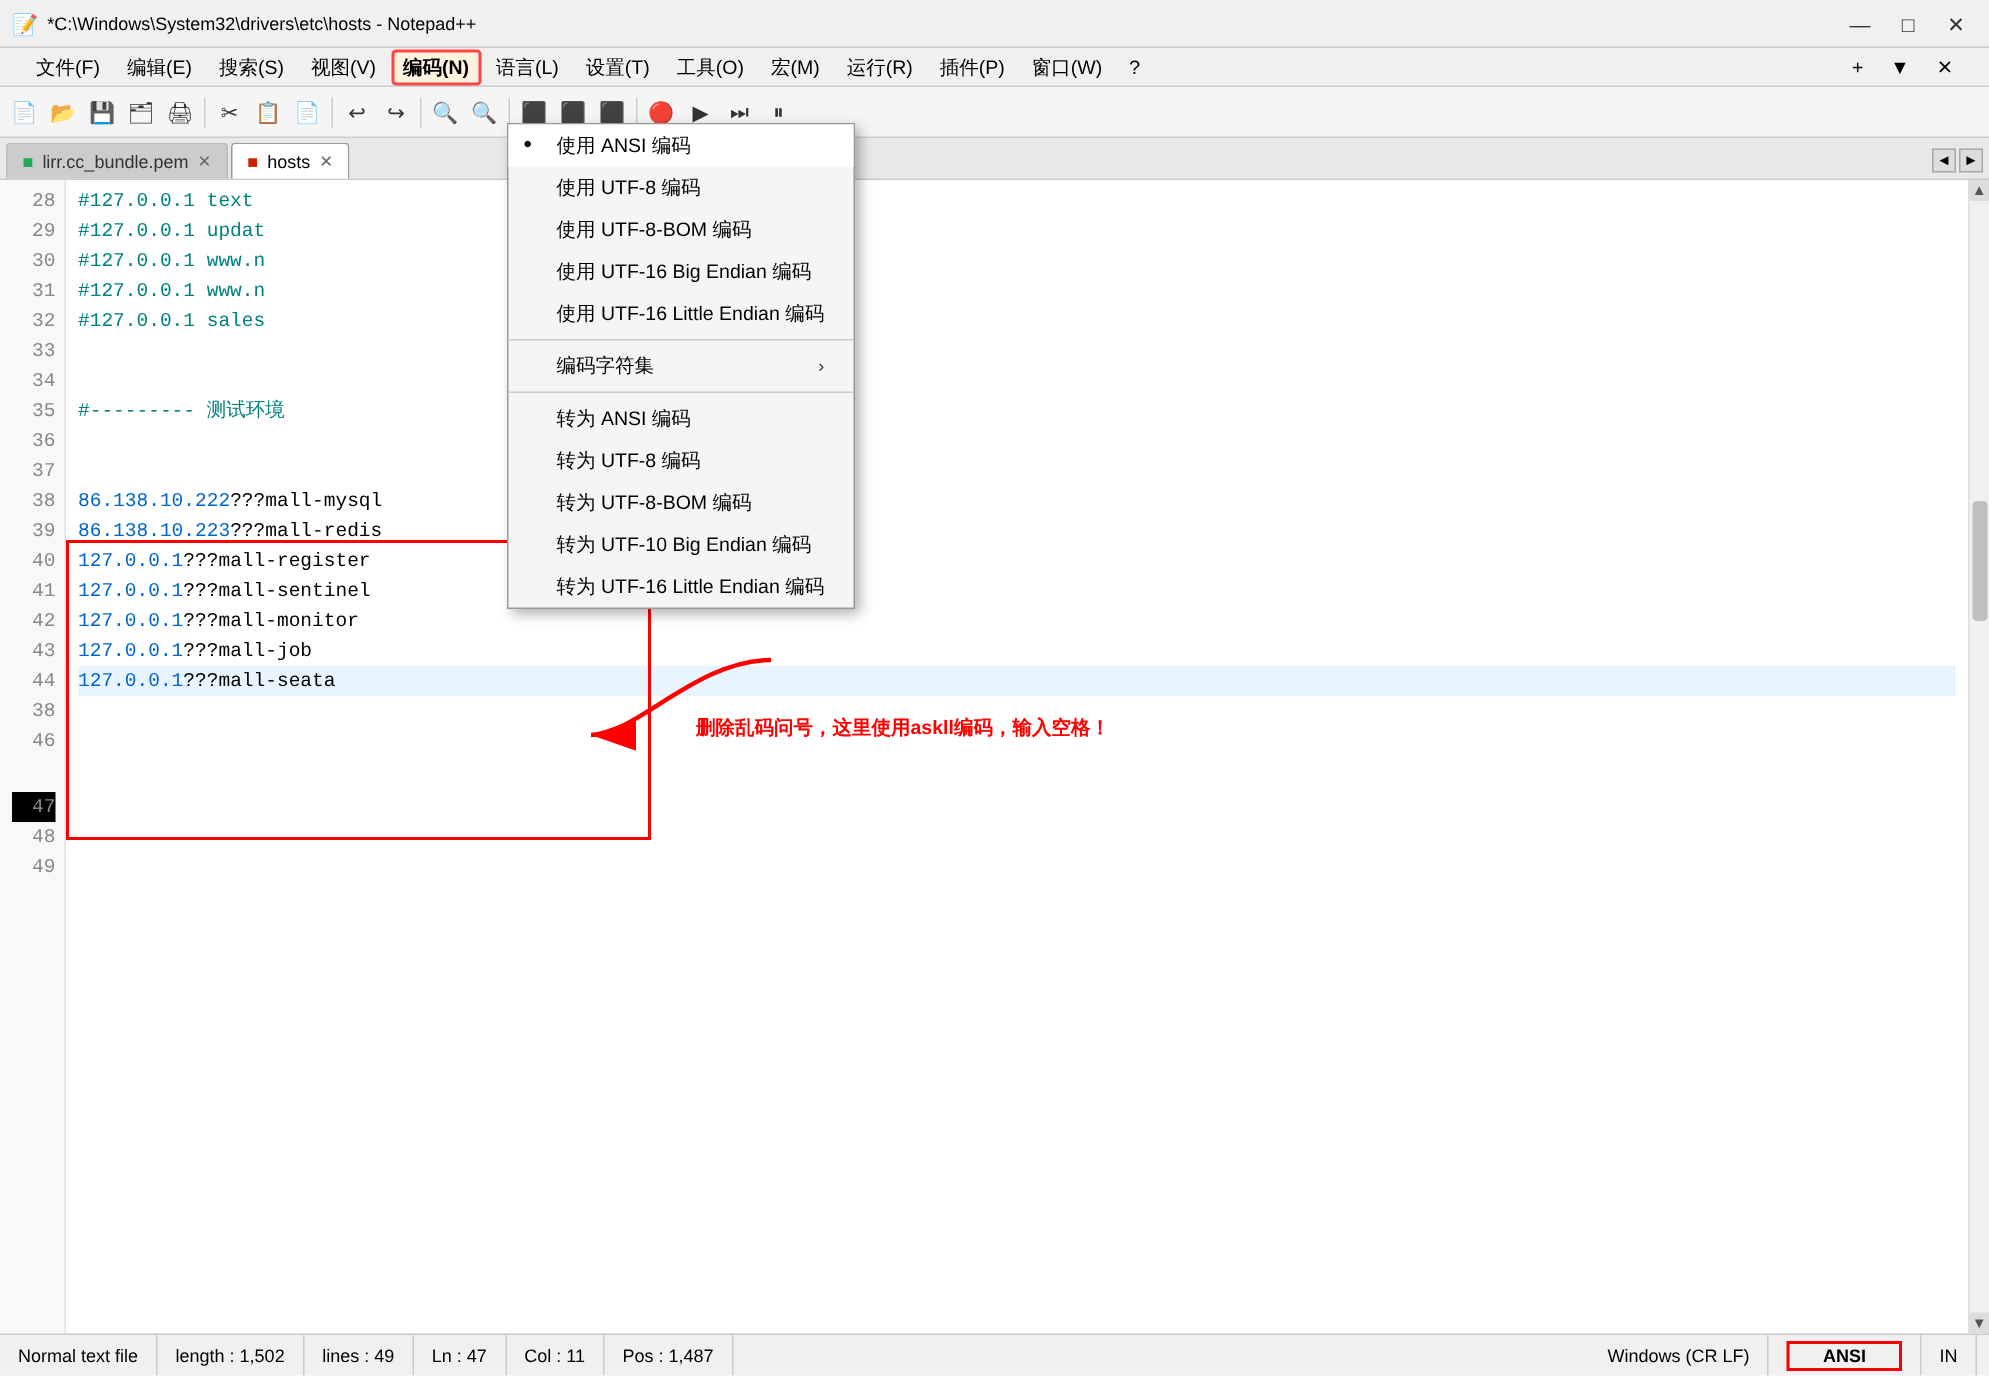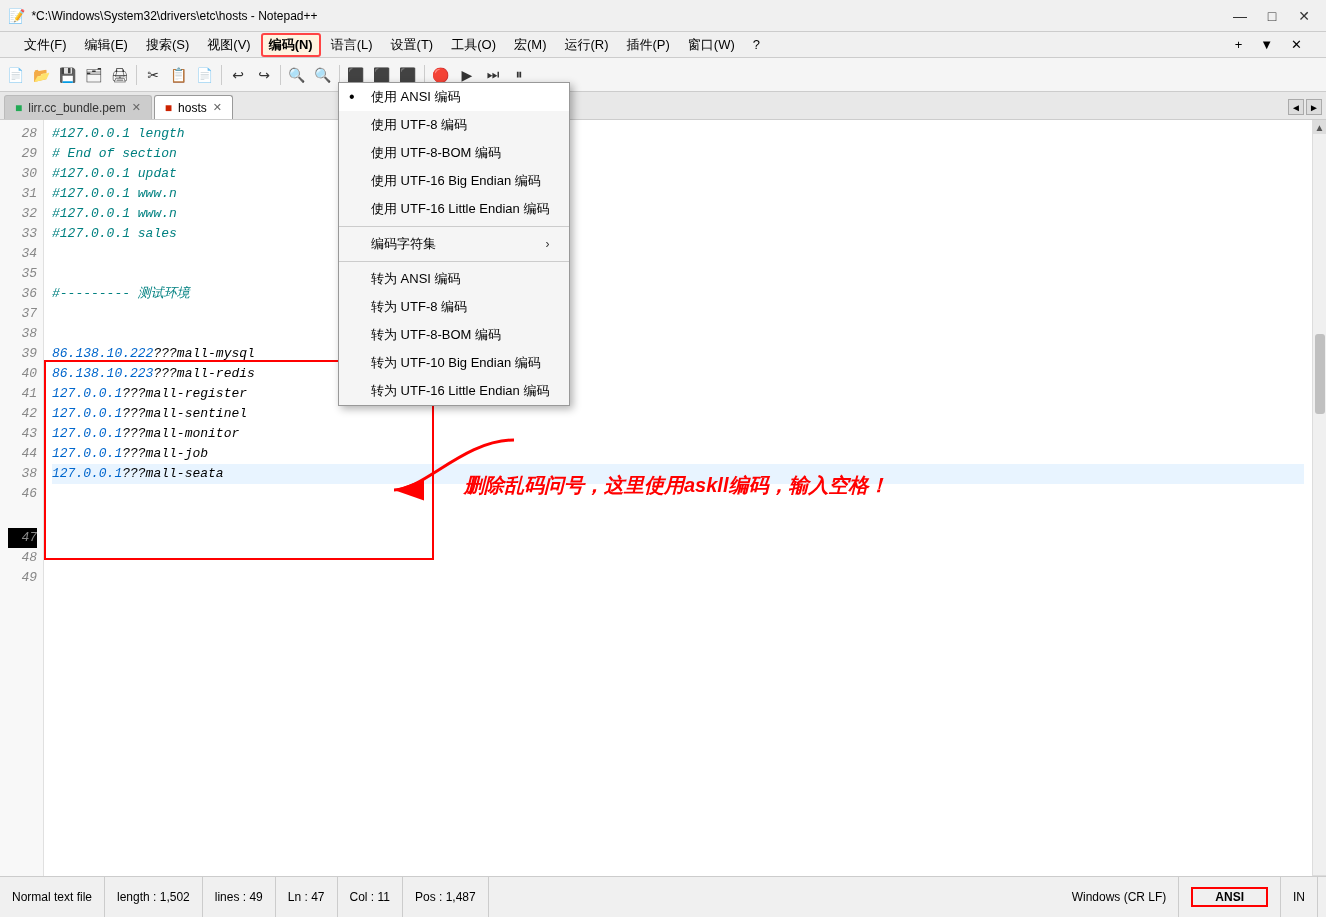--- a/index.html
+++ b/index.html
@@ -151,21 +151,20 @@
       justify-content: center;
     }
 
     
     .editor-container {
       display: flex;
       background: #fff;
       height: calc(917px - 32px - 26px - 34px - 28px - 28px);
       position: relative;
       overflow: hidden;
-      font-style: italic;
     }
 
     .line-numbers {
       background: #f8f8f8;
       border-right: 1px solid #e0e0e0;
       padding: 4px 6px 4px 8px;
       font-family: 'Courier New', monospace;
       font-size: 13px;
       color: #888;
       text-align: right;
@@ -410,22 +409,21 @@
     <div>42</div>
     <div>43</div>
     <div>44</div>
     <div>38</div>
     <div>46</div>
     <div style="background:#000000;margin-top:24px;">47</div>
     <div>48</div>
     <div>49</div>
   </div>
   <div class="editor-content">
-    <div class="editor-line"><span class="text-teal">#127.0.0.1 length</span></div>
-    <div class="editor-line"><span class="text-teal"># End of section</span></div>
+    <div class="editor-line"><span class="text-teal">#127.0.0.1 text</span></div>
     <div class="editor-line"><span class="text-teal">#127.0.0.1 updat</span></div>
     <div class="editor-line"><span class="text-teal">#127.0.0.1 www.n</span></div>
     <div class="editor-line"><span class="text-teal">#127.0.0.1 www.n</span></div>
     <div class="editor-line"><span class="text-teal">#127.0.0.1 sales</span></div>
     <div class="editor-line"></div>
     <div class="editor-line"></div>
     <div class="editor-line"><span class="text-teal">#--------- 测试环境</span></div>
     <div class="editor-line"></div>
     <div class="editor-line"></div>
     <div class="editor-line"><span class="text-blue">86.138.10.222</span>???mall-mysql</div>
@@ -433,21 +431,21 @@
     <div class="editor-line"><span class="text-blue">127.0.0.1</span>???mall-register</div>
     <div class="editor-line"><span class="text-blue">127.0.0.1</span>???mall-sentinel</div>
     <div class="editor-line"><span class="text-blue">127.0.0.1</span>???mall-monitor</div>
     <div class="editor-line"><span class="text-blue">127.0.0.1</span>???mall-job</div>
     <div class="editor-line line-highlighted"><span class="text-blue">127.0.0.1</span>???mall-seata</div>
     <div class="editor-line"></div>
     <div class="editor-line"></div>
 
     <div class="annotation-box" style="top: 240px; left: 0px; width: 390px; height: 200px;"></div>
 
-    <div class="annotation-text" style="top: 355px; left: 420px; font-size: 20px; white-space: nowrap;">
+    <div class="annotation-text" style="top: 355px; left: 420px; font-size: 13px; white-space: nowrap;">
       删除乱码问号，这里使用<strong>askll</strong>编码，输入空格！
     </div>
 
     <svg class="arrow-annotation" style="position:absolute; top: 290px; left: 320px; width: 200px; height: 120px;" viewBox="0 0 200 120">
       <defs>
         <marker id="arrowhead" markerWidth="10" markerHeight="7" refX="10" refY="3.5" orient="auto">
           <polygon points="0 0, 10 3.5, 0 7" fill="#ff0000"></polygon>
         </marker>
       </defs>
       <path d="M 150 30 C 100 30, 60 80, 30 80" stroke="#ff0000" stroke-width="3" fill="none" marker-end="url(#arrowhead)"></path>
@@ -495,21 +493,21 @@
     <span>转为 UTF-8-BOM 编码</span>
   </div>
   <div class="context-menu-item">
     <span>转为 UTF-10 Big Endian 编码</span>
   </div>
   <div class="context-menu-item">
     <span>转为 UTF-16 Little Endian 编码</span>
   </div>
 </div>
 
-<div class="status-bar" style="position:absolute; bottom:0; left:0; right:0; height:41px;">
+<div class="status-bar" style="position:absolute; bottom:0; left:0; right:0; height:28px;">
   <div class="status-item">
     <span>Normal text file</span>
   </div>
   <div class="status-item">
     <span>length : 1,502</span>
   </div>
   <div class="status-item">
     <span>lines : 49</span>
   </div>
   <div class="status-item">

